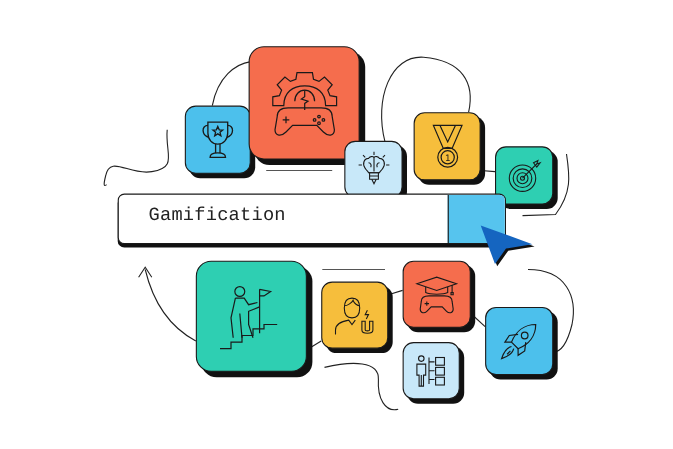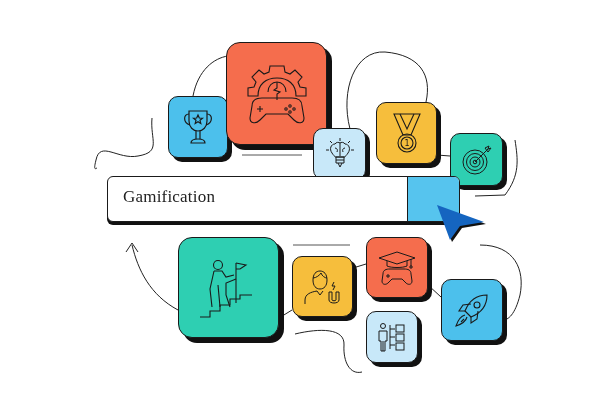--- a/index.html
+++ b/index.html
@@ -15,22 +15,22 @@
     box-sizing: border-box;
   }
   .tile svg { display: block; }
   .tile.lg { border-radius: 14px; box-shadow: 5px 5px 0 #111; }
   .search {
     position: absolute; left: 107px; top: 176px; width: 353px; height: 46px;
     background: #fff; border: 1.5px solid #1a1a1a; border-radius: 6px;
     box-shadow: 0 3px 0 #111; box-sizing: border-box; overflow: hidden;
   }
   .search-text {
-    position: absolute; left: 15px; top: 10px;
-    font-family: Liberation Serif, serif; font-size: 17px; color: #222; letter-spacing: 0.2px;
+    position: absolute; left: 27px; top: 10px;
+    font-family: Liberation Mono, monospace; font-size: 17px; color: #222; letter-spacing: 0.2px;
   }
   .search-btn {
     position: absolute; right: 0; top: 0; width: 52px; height: 100%;
     border-left: 1.5px solid #1a1a1a; box-sizing: border-box;
   }
   .cursor { position: absolute; left: 432px; top: 202px; }
 </style>
 </head>
 <body>
 

